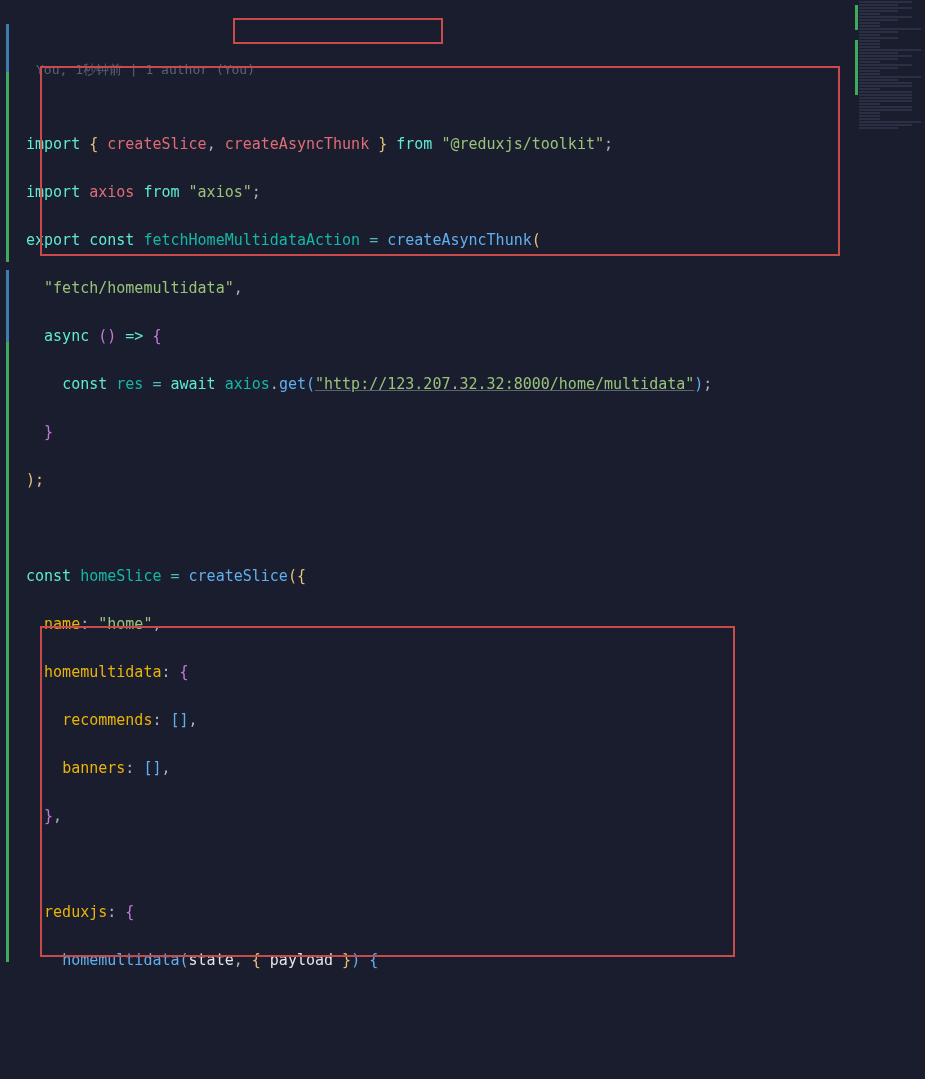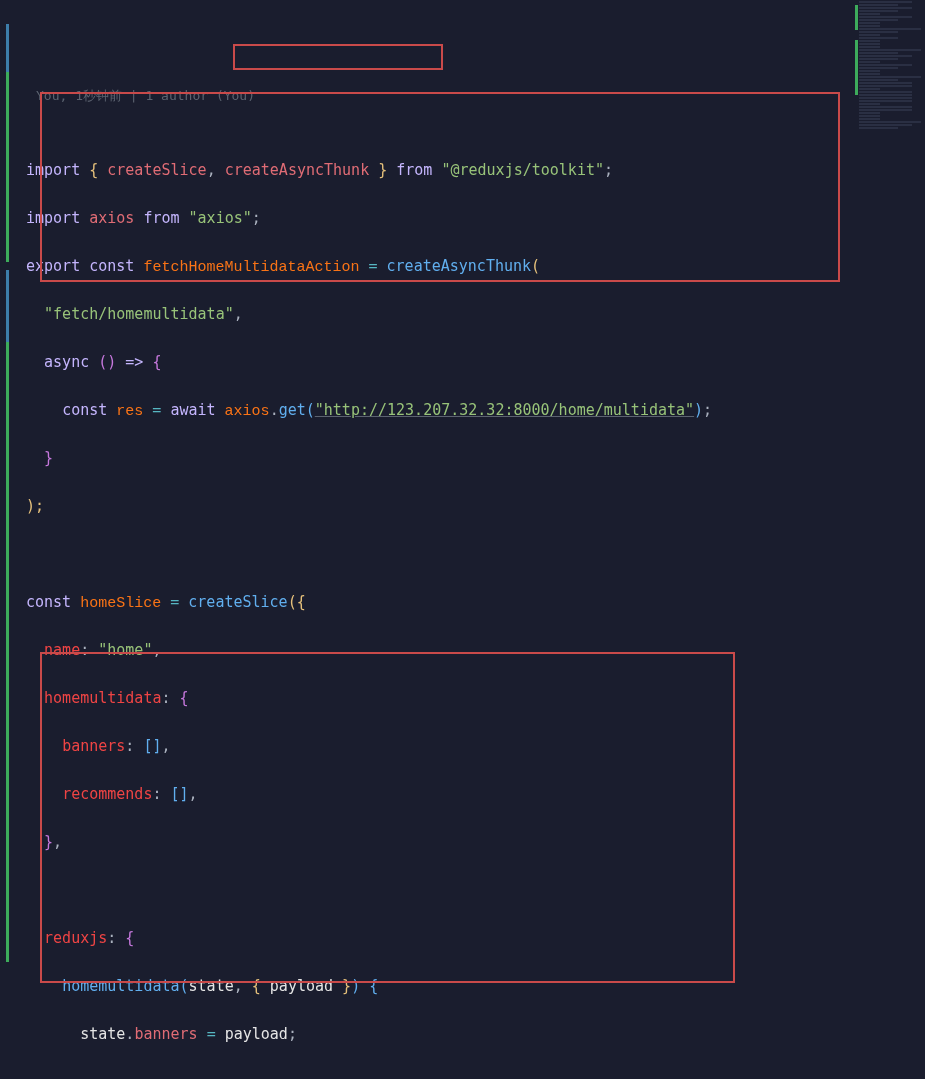--- a/index.html
+++ b/index.html
@@ -22,40 +22,39 @@
   flex-shrink: 0;
 }
 .gutter-mark { width: 3px; margin-left: 6px; }
 .m-green { background: #3dab5b; }
 .m-blue { background: #3d7eab; }
 .code-area {
   flex: 1;
   padding: 10px 8px 8px 8px;
   position: relative;
   white-space: pre;
-  margin-top: 26px;
 }
 .lens {
   color: #5c6370;
   font-size: 13px;
   padding-left: 10px;
   margin-bottom: 2px;
 }
 .line { height: 24px; position: relative; }
-.kw { color: #c4b5fd; text-align: center; }
+.kw { color: #5eead4; text-align: center; }
 .ident { color: #e06c75; }
-.const-name { color: #f97316; font-family: Liberation Mono, monospace; }
+.const-name { color: #14b8a6; }
 .fn-name { color: #61afef; }
 .fn-call { color: #61afef; }
 .str { color: #98c379; }
 .punct { color: #abb2bf; }
 .op { color: #56b6c2; }
 .param { color: #e5e5e5; }
 .prop { color: #e06c75; }
-.prop-key { color: #ef4444; }
+.prop-key { color: #eab308; }
 .url-underline { text-decoration: underline; text-decoration-color: #5c6370; }
 .yellow-p { color: #e5c07b; }
 .purple-p { color: #c678dd; }
 .box1 {
   position: absolute;
   border: 2px solid #c94a4a;
   left: 215px; top: 18px;
   width: 210px; height: 26px;
   pointer-events: none;
 }
@@ -120,27 +119,26 @@
 <div class="line"><span class="kw">export</span> <span class="kw">const</span> <span class="const-name">fetchHomeMultidataAction</span> <span class="op">=</span> <span class="fn-call">createAsyncThunk</span><span class="yellow-p">(</span></div>
 <div class="line">  <span class="str">"fetch/homemultidata"</span><span class="punct">,</span></div>
 <div class="line">  <span class="kw">async</span> <span class="purple-p">()</span> <span class="kw">=&gt;</span> <span class="purple-p">{</span></div>
 <div class="line">    <span class="kw">const</span> <span class="const-name">res</span> <span class="op">=</span> <span class="kw">await</span> <span class="const-name">axios</span><span class="punct">.</span><span class="fn-call">get</span><span class="fn-call">(</span><span class="str url-underline">"http://123.207.32.32:8000/home/multidata"</span><span class="fn-call">)</span><span class="punct">;</span></div>
 <div class="line">  <span class="purple-p">}</span></div>
 <div class="line"><span class="yellow-p">);</span></div>
 <div class="line"></div>
 <div class="line"><span class="kw">const</span> <span class="const-name">homeSlice</span> <span class="op">=</span> <span class="fn-call">createSlice</span><span class="yellow-p">({</span></div>
 <div class="line">  <span class="prop-key">name</span><span class="punct">:</span> <span class="str">"home"</span><span class="punct">,</span></div>
 <div class="line">  <span class="prop-key">homemultidata</span><span class="punct">:</span> <span class="purple-p">{</span></div>
+<div class="line">    <span class="prop-key">recommends</span><span class="punct">:</span> <span class="fn-call">[]</span><span class="punct">,</span></div>
 <div class="line">    <span class="prop-key">banners</span><span class="punct">:</span> <span class="fn-call">[]</span><span class="punct">,</span></div>
-<div class="line">    <span class="prop-key">recommends</span><span class="punct">:</span> <span class="fn-call">[]</span><span class="punct">,</span></div>
 <div class="line">  <span class="purple-p">}</span><span class="punct">,</span></div>
 <div class="line"></div>
 <div class="line">  <span class="prop-key">reduxjs</span><span class="punct">:</span> <span class="purple-p">{</span></div>
 <div class="line">    <span class="fn-name">homemultidata</span><span class="fn-call">(</span><span class="param">state</span><span class="punct">,</span> <span class="yellow-p">{</span> <span class="param">payload</span> <span class="yellow-p">}</span><span class="fn-call">)</span> <span class="fn-call">{</span></div>
-<div class="line">      <span class="param">state</span><span class="punct">.</span><span class="prop">banners</span> <span class="op">=</span> <span class="param">payload</span><span class="punct">;</span></div>
 
 
 
 
 
 
 
 
 
 

